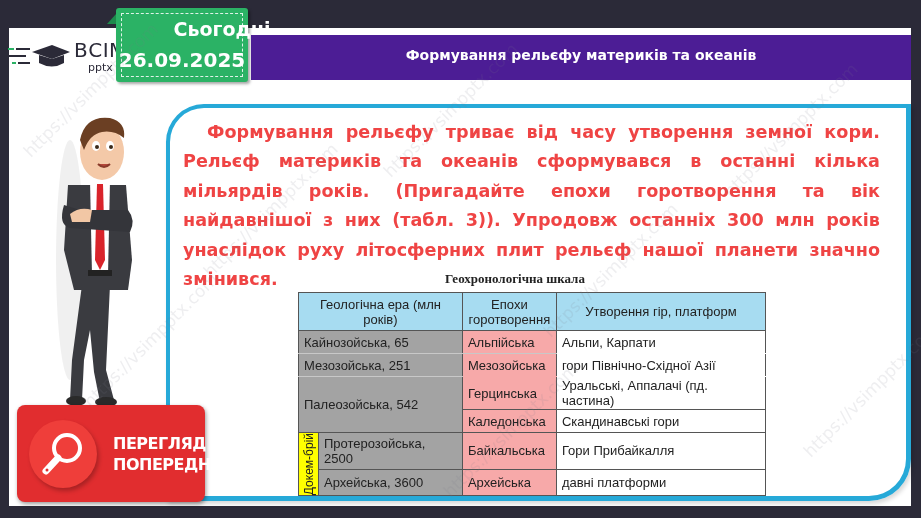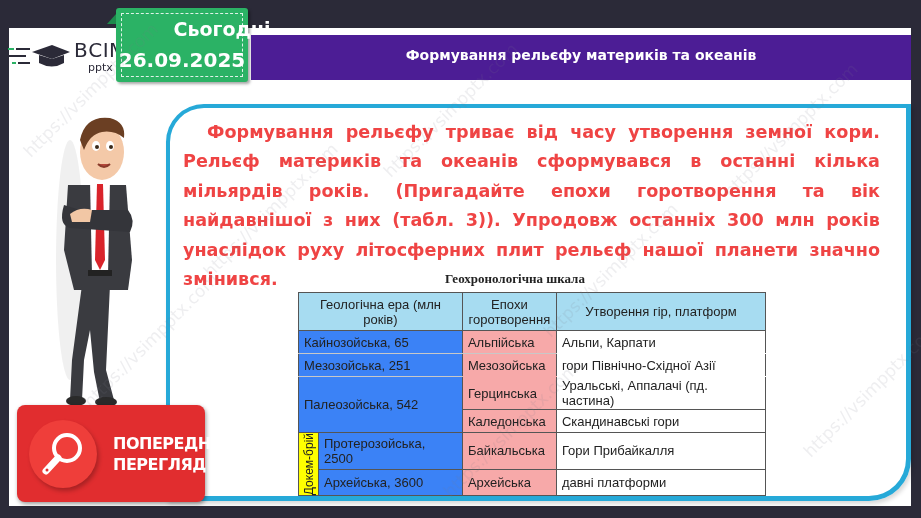--- a/index.html
+++ b/index.html
@@ -65,21 +65,21 @@
 
     
     table.geo {
       position: absolute; left: 298px; top: 292px; width: 468px;
       border-collapse: collapse; font-family: "Liberation Sans", sans-serif; font-size: 13px; color: #222;
     }
     table.geo td, table.geo th {
       border: 1px solid #555; padding: 1px 5px; vertical-align: middle; font-weight: normal;
     }
     table.geo th { background: #a7dcf1; text-align: center; line-height: 15px; height: 38px; }
-    .c-era { background: #3b82f6; }
+    .c-era { background: #a3a3a3; }
     .c-epoch { background: #f7a9a9; }
     .c-form { background: #ffffff; }
     .c-dok { background: #ffff00; width: 20px; padding: 0 !important; }
     .c-dok div {
       writing-mode: vertical-rl; transform: rotate(180deg); font-size: 12px; line-height: 12px;
       text-align: center; margin: 0 auto;
     }
     table.geo td { line-height: 15px; }
     .r1 td { height: 23px; }
     .nb-b { border-bottom-color: #c8c8c8 !important; }
@@ -215,22 +215,22 @@
 
 <div class="preview-badge">
   <div class="circle">
     <svg width="68" height="68" viewBox="0 0 68 68">
       <circle cx="38" cy="28" r="13" fill="none" stroke="#fff" stroke-width="4"></circle>
       <line x1="29" y1="38" x2="17" y2="51" stroke="#fff" stroke-width="7" stroke-linecap="round"></line>
       <circle cx="18" cy="50" r="1.5" fill="#e12d2f"></circle>
     </svg>
   </div>
   <div class="text">
+    <div>ПЕРЕГЛЯД</div>
     <div>ПОПЕРЕДНІЙ</div>
-    <div>ПЕРЕГЛЯД</div>
   </div>
 </div>
 
 <div class="watermark">
   <span style="left:0px;top:80px">https://vsimpptx.com</span>
   <span style="left:180px;top:200px">https://vsimpptx.com</span>
   <span style="left:360px;top:100px">https://vsimpptx.com</span>
   <span style="left:520px;top:260px">https://vsimpptx.com</span>
   <span style="left:700px;top:120px">https://vsimpptx.com</span>
   <span style="left:780px;top:380px">https://vsimpptx.com</span>

